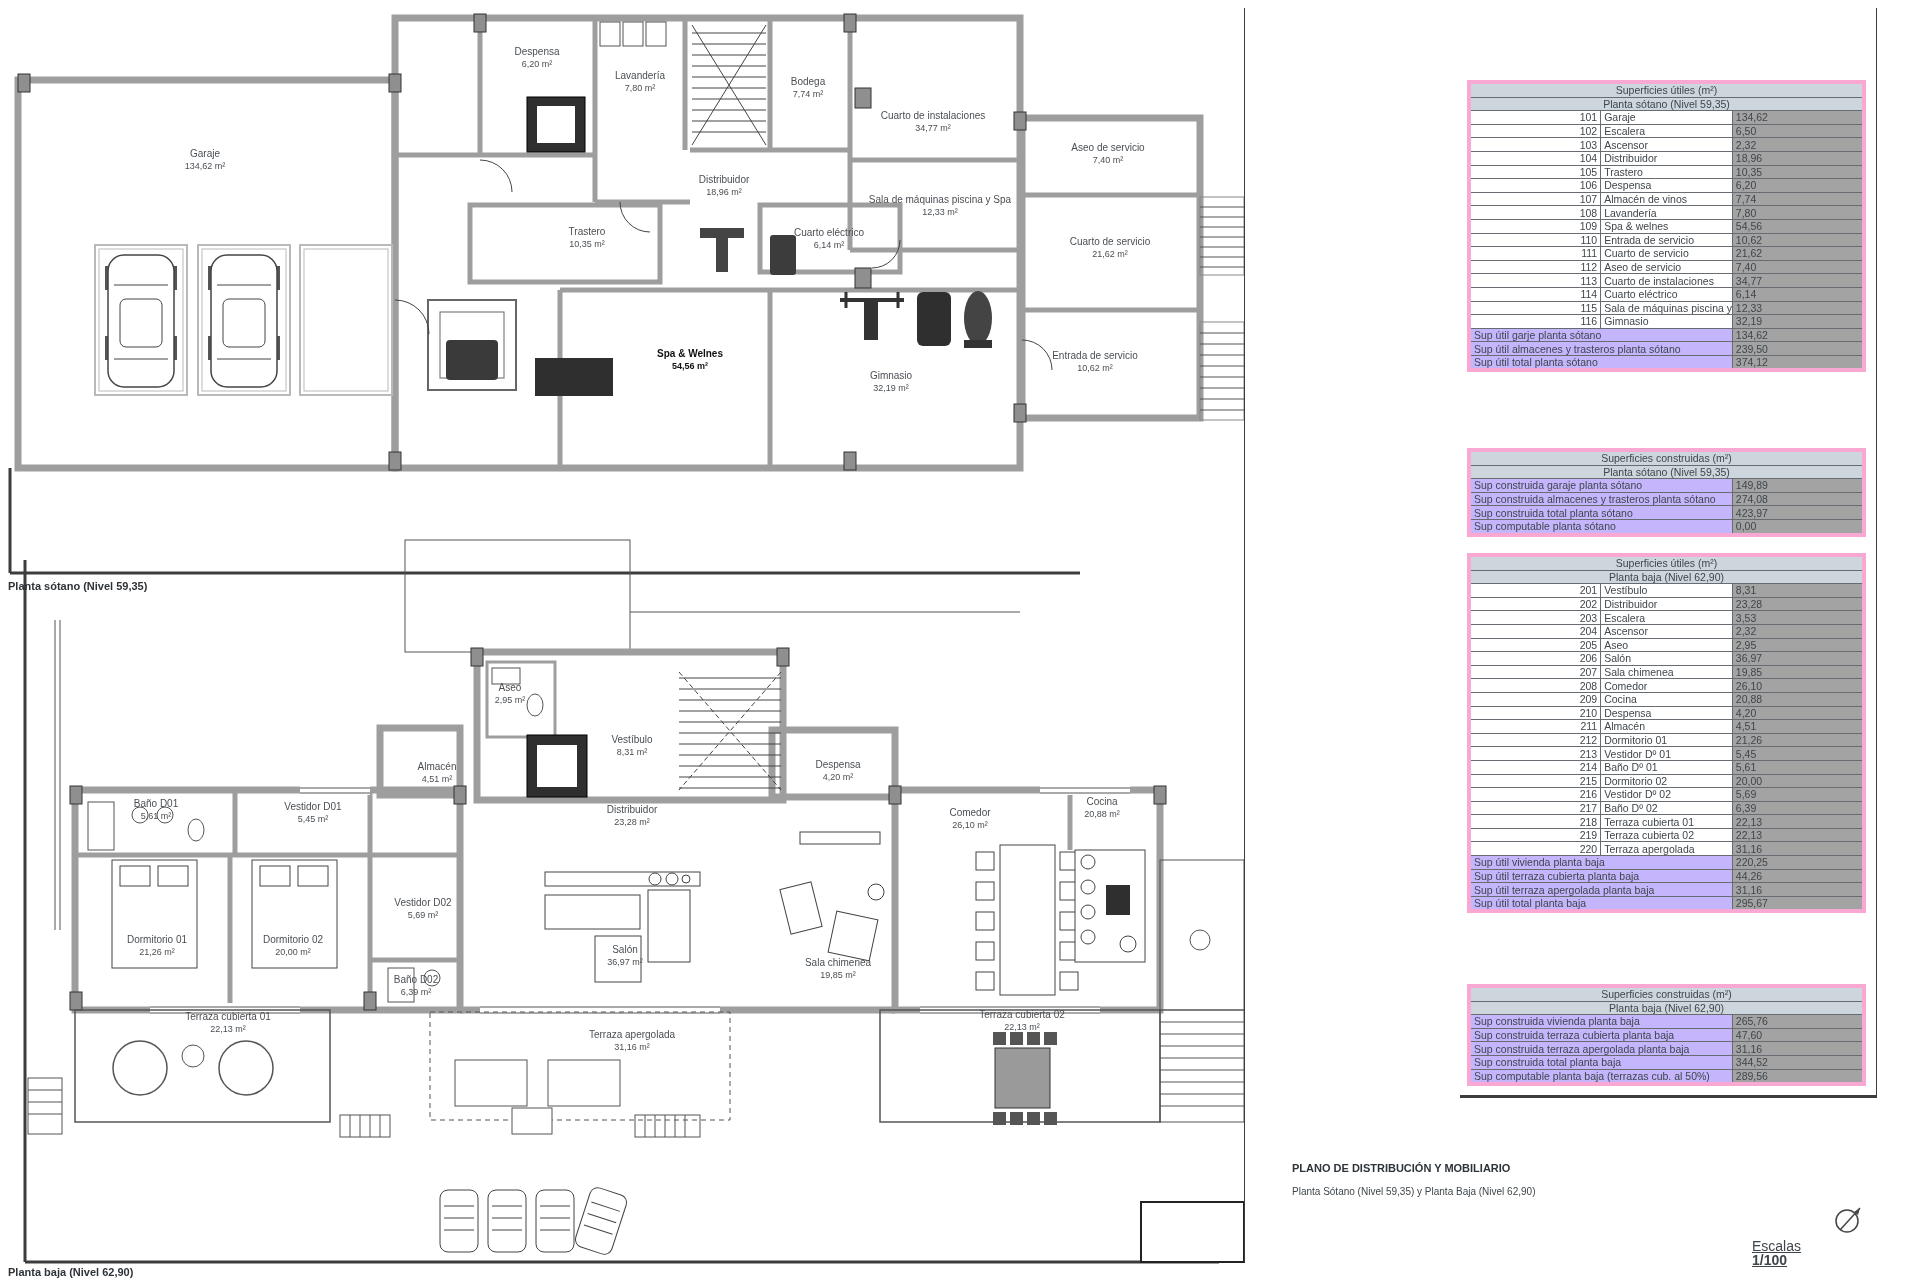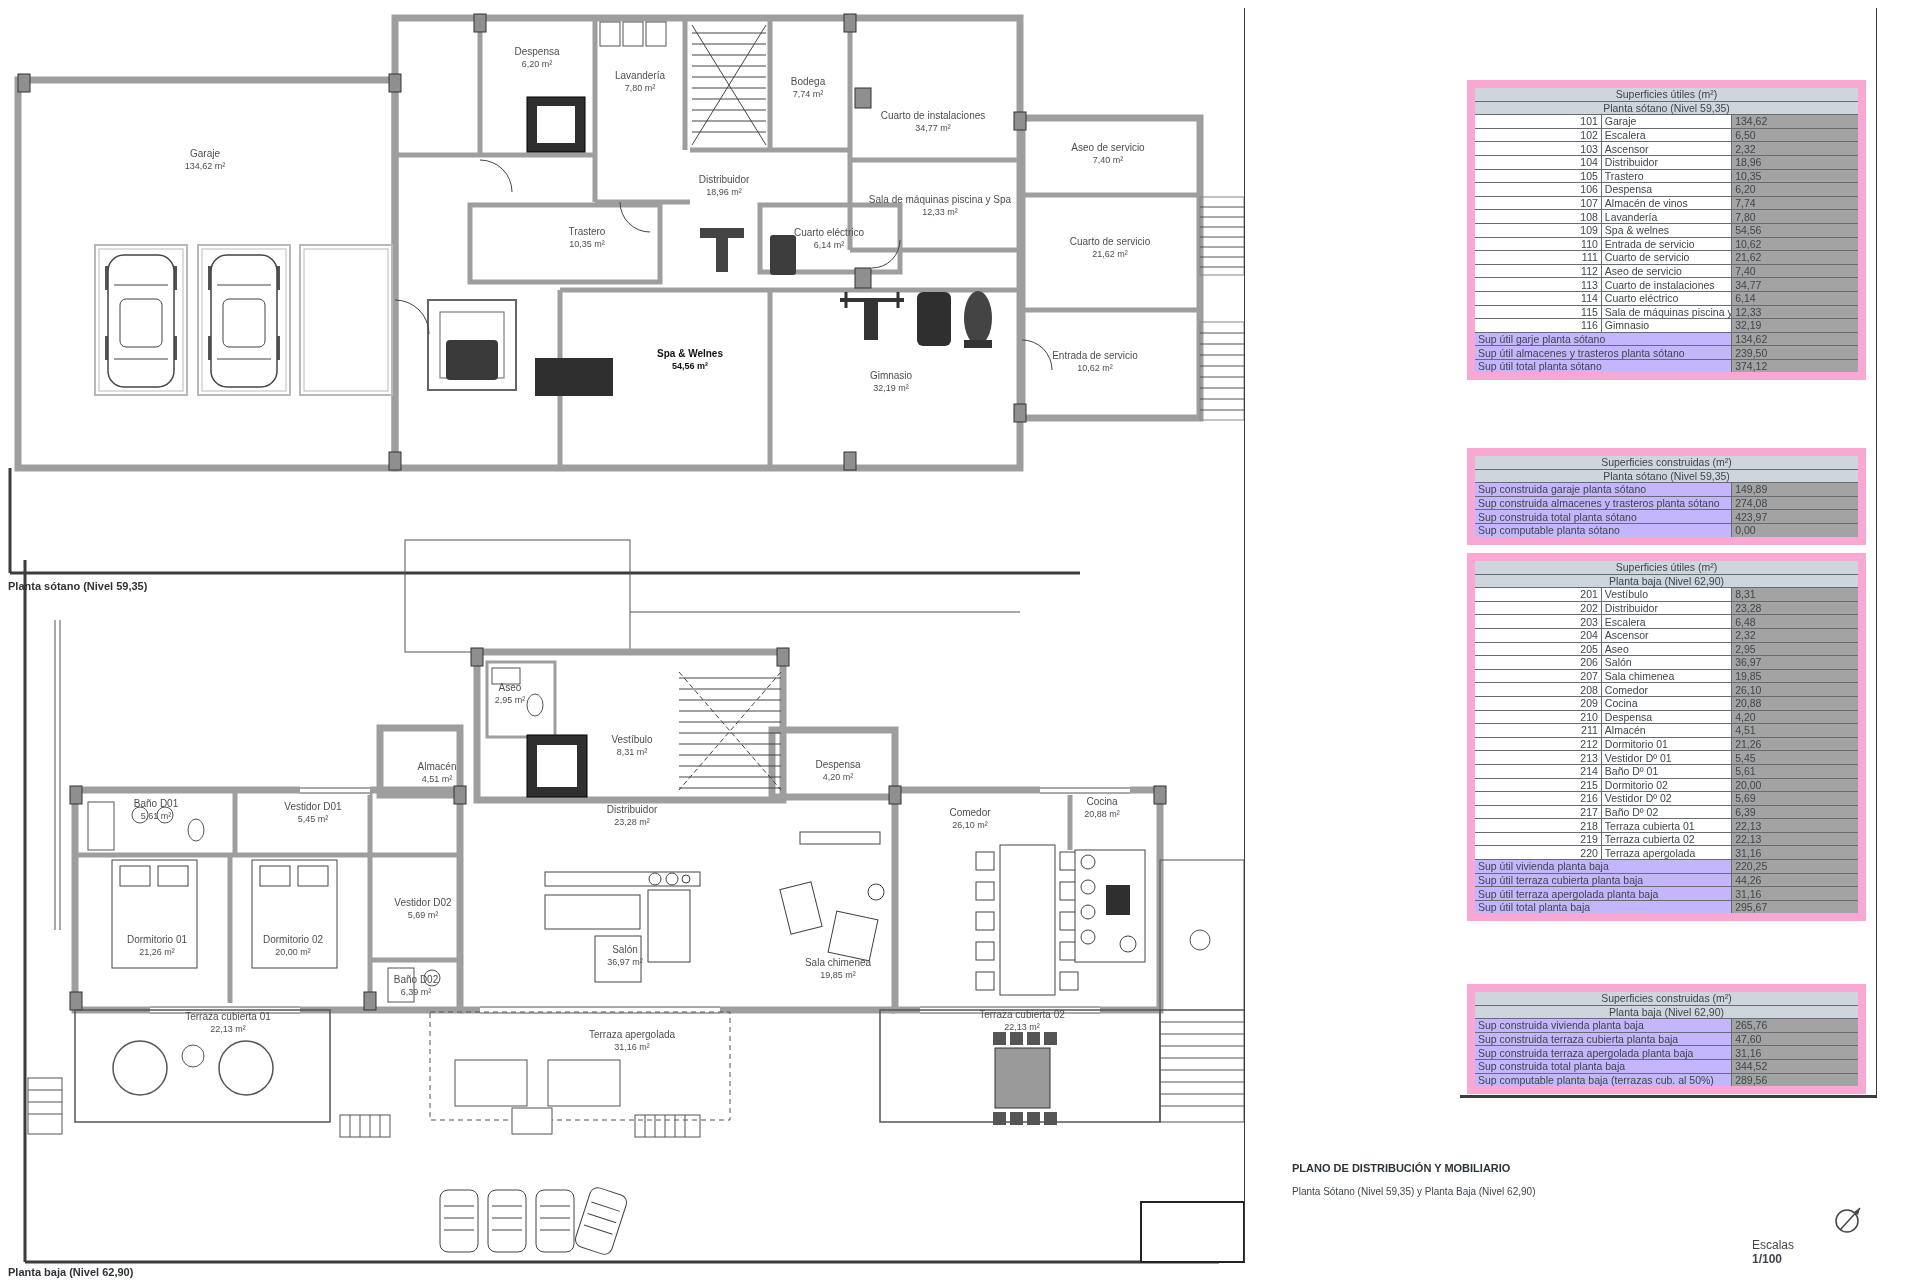--- a/index.html
+++ b/index.html
@@ -11,32 +11,32 @@
       font-size:10px;line-height:1.25;color:#4a4f54;white-space:nowrap;z-index:5;}
   .rl .rarea{font-size:9px;}
   .rl.bold{font-weight:bold;color:#111;}
   
   .caption{position:absolute;font-size:11px;font-weight:bold;color:#2e3338;z-index:6;}
   
   .vline,.hline{position:absolute;background:#3c3c3c;z-index:2;}
   
   .tbl{position:absolute;left:1467px;width:399px;z-index:6;}
   table.st{border-collapse:collapse;table-layout:fixed;width:399px;
-           border:8px solid #f9a8d4;font-size:10.5px;color:#3f464b;}
+           border:4px solid #f9a8d4;font-size:10.5px;color:#3f464b;}
   table.st td{border:1px solid #666c71;padding:0 3px;height:12.6px;line-height:12px;
               overflow:hidden;white-space:nowrap;}
   td.tt{background:#ccd6dc;text-align:center;}
   td.tc{width:27px;background:#fff;text-align:right;}
   td.tn{width:272px;background:#fff;}
   td.tn2{background:#c4b5fd;}
   td.tv{width:100px;background:#a3a3a3;}
   
   .tb-title{position:absolute;left:1292px;top:1162px;font-size:11px;font-weight:bold;color:#2e3338;}
   .tb-sub{position:absolute;left:1292px;top:1186px;font-size:10px;color:#3f464b;}
-  .tb-small{position:absolute;font-size:12px;color:#3f464b;}
+  .tb-small{position:absolute;font-size:14px;color:#3f464b;text-decoration:underline;}
 </style>
 </head>
 <body>
 
 <div class="page">
 
   <svg style="left:0;top:0" width="1260" height="600" viewBox="0 0 1260 600">
 
     <g stroke="#9e9e9e" stroke-width="7" fill="none">
       <rect x="18" y="80" width="377" height="388"></rect>
@@ -619,21 +619,21 @@
             <td class="tv">8,31</td>
           </tr>
           <tr>
             <td class="tc">202</td>
             <td class="tn">Distribuidor</td>
             <td class="tv">23,28</td>
           </tr>
           <tr>
             <td class="tc">203</td>
             <td class="tn">Escalera</td>
-            <td class="tv">6,48</td>
+            <td class="tv">3,53</td>
           </tr>
           <tr>
             <td class="tc">204</td>
             <td class="tn">Ascensor</td>
             <td class="tv">2,32</td>
           </tr>
           <tr>
             <td class="tc">205</td>
             <td class="tn">Aseo</td>
             <td class="tv">2,95</td>

